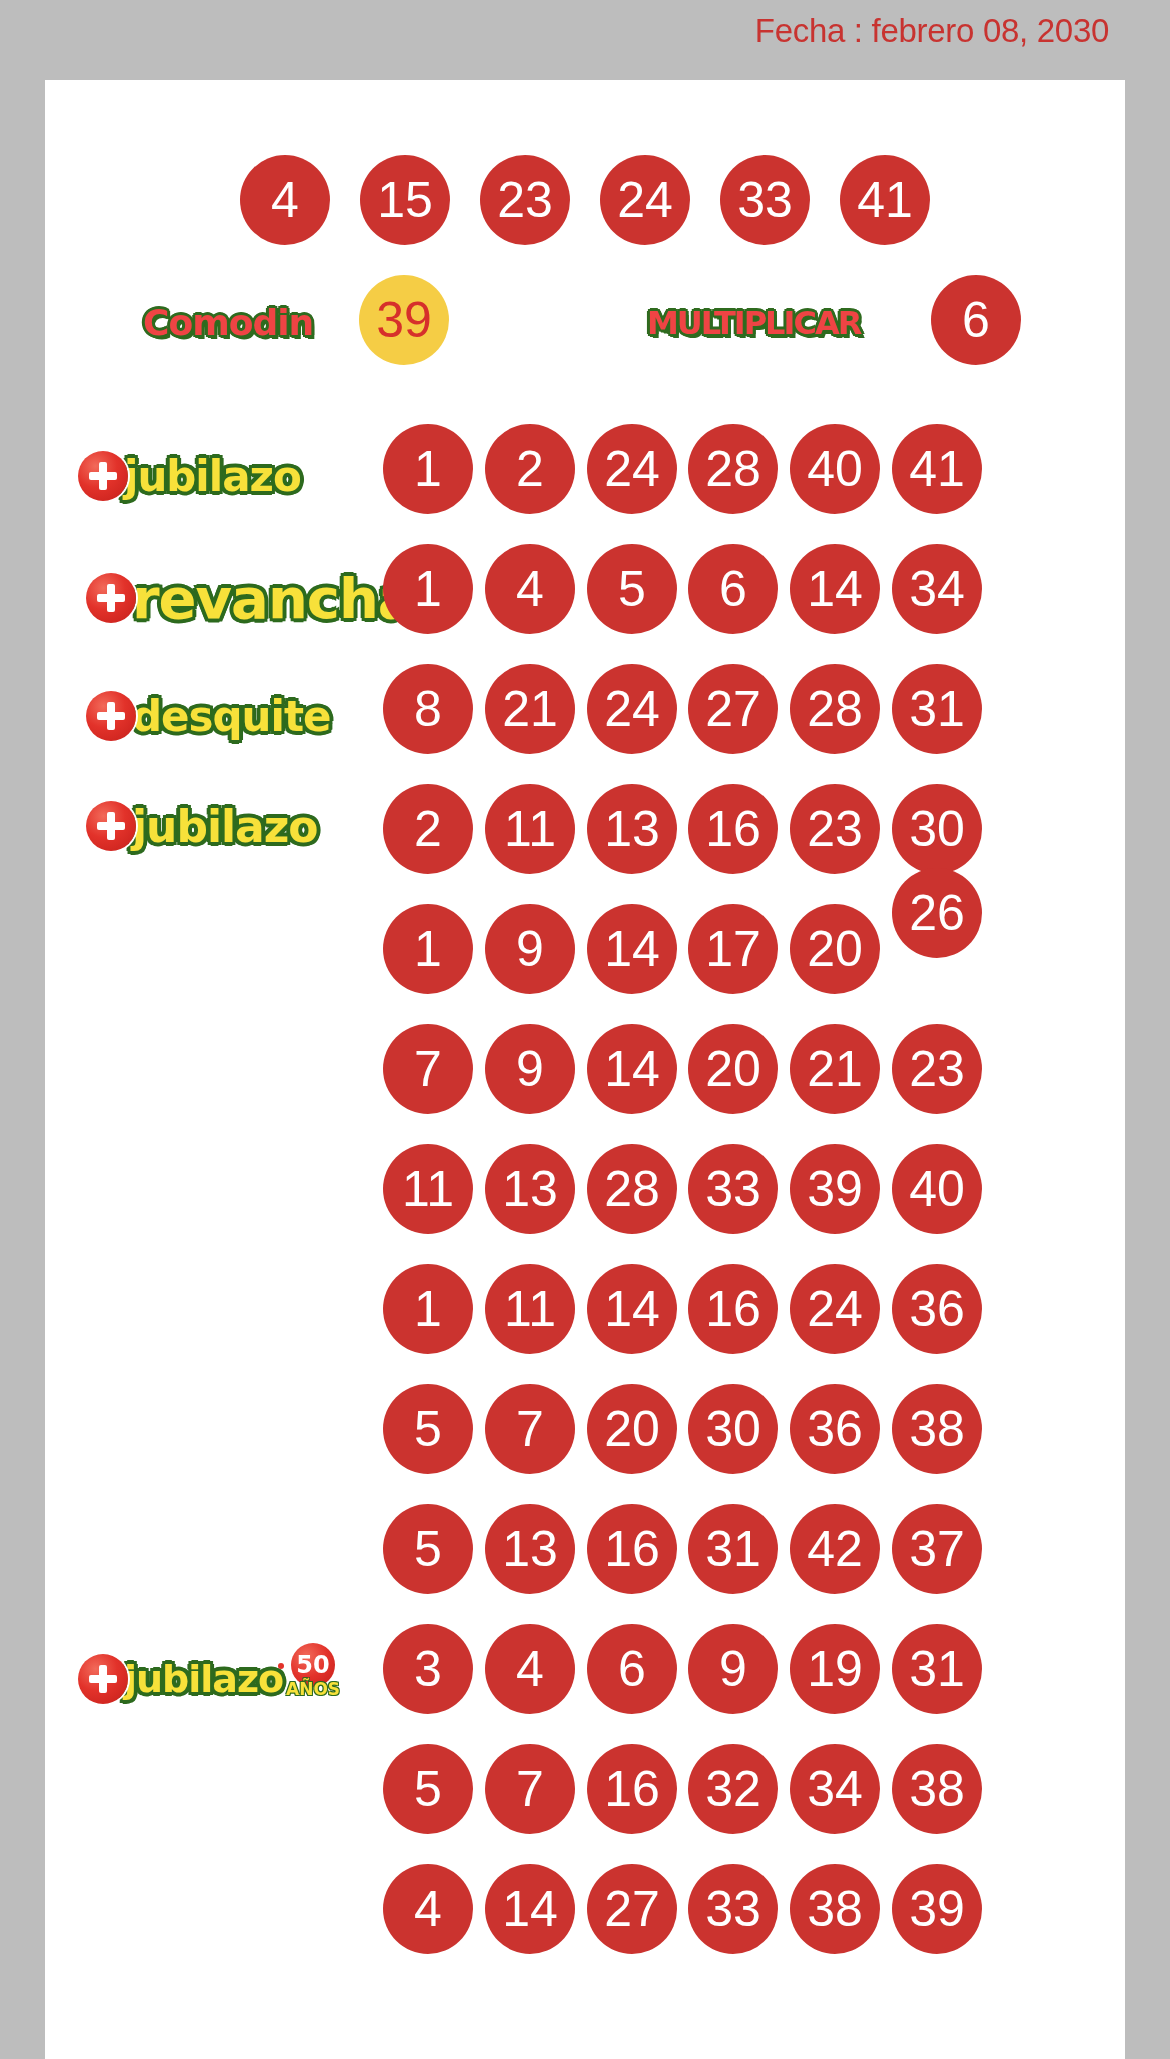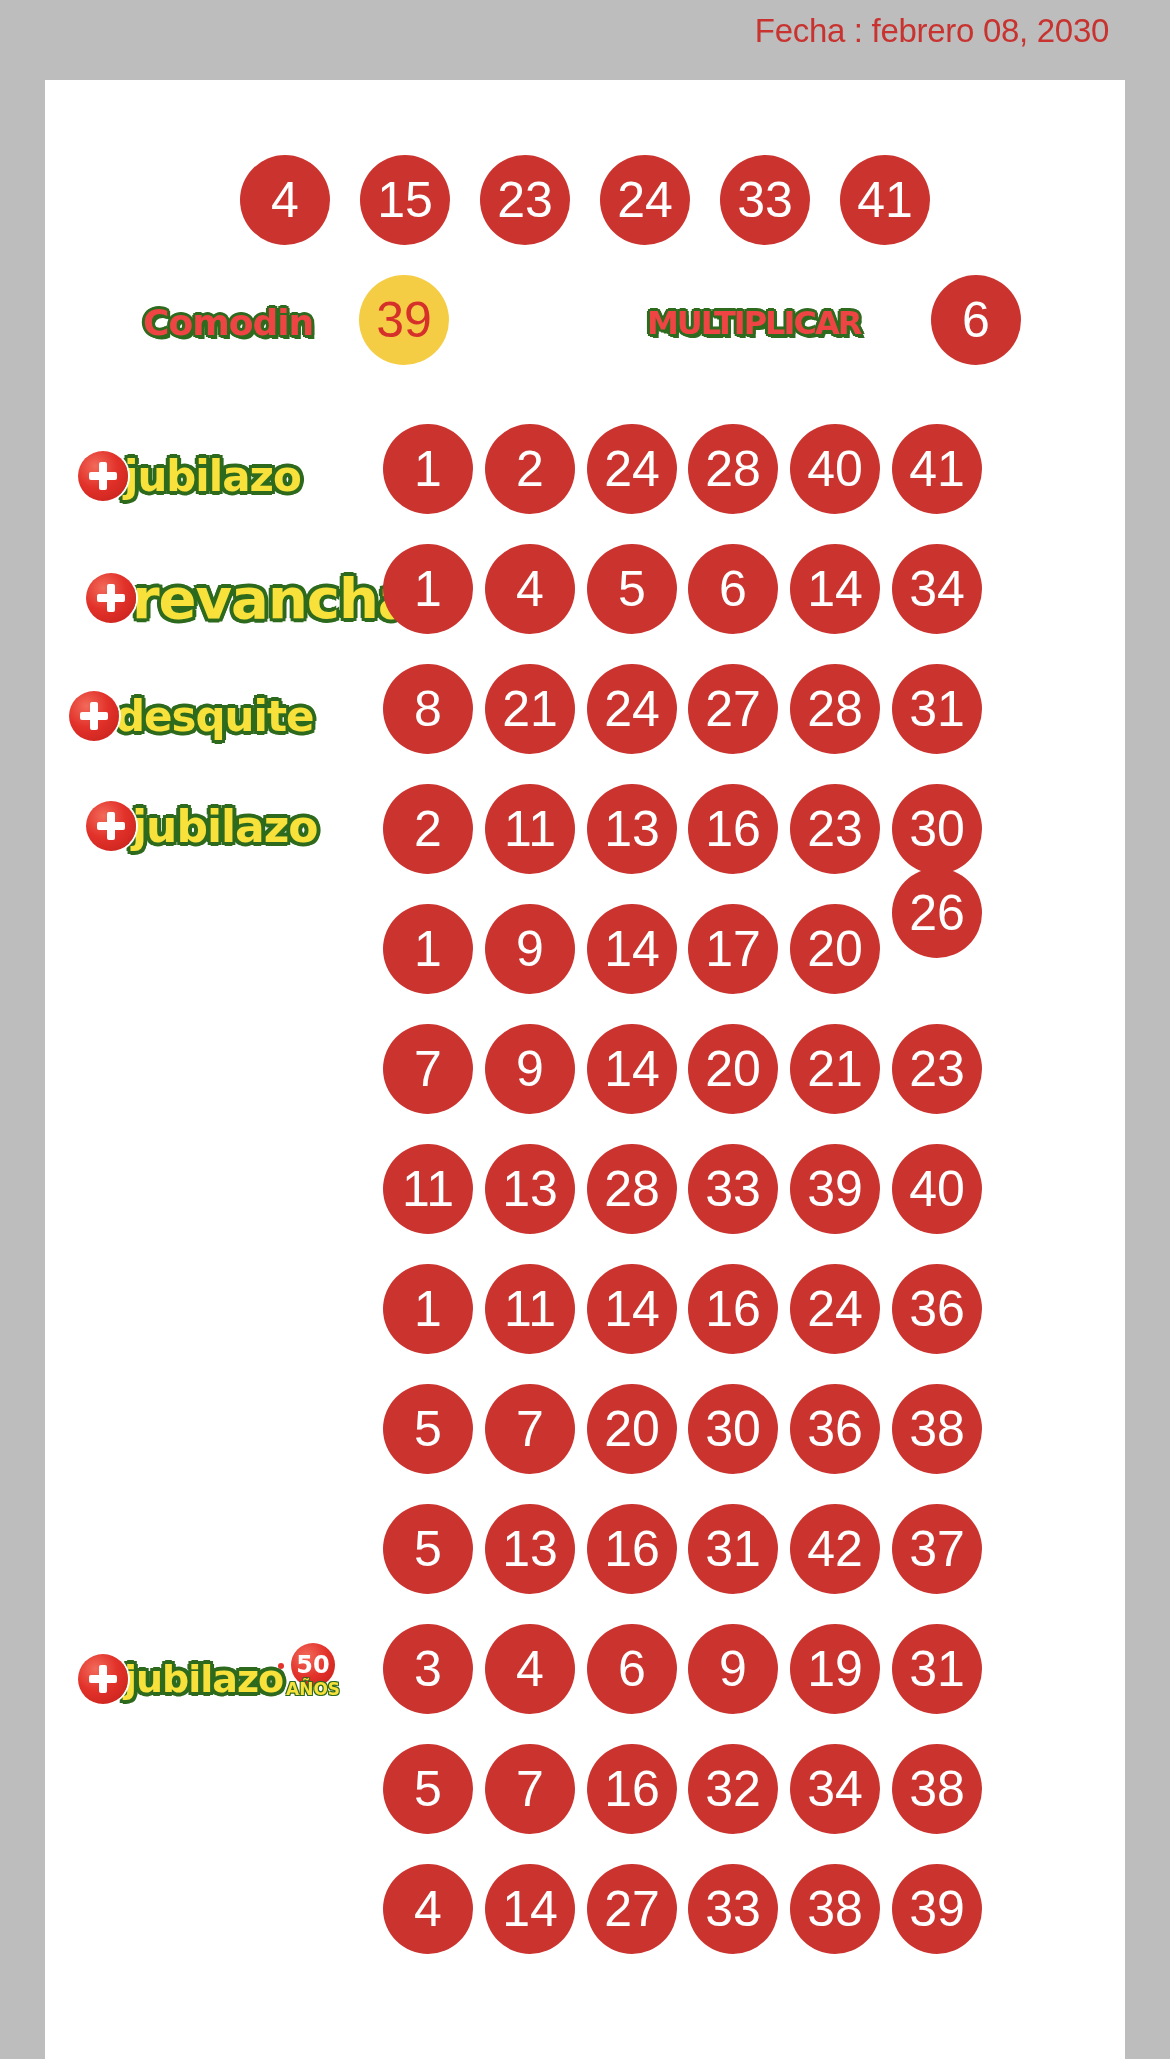--- a/index.html
+++ b/index.html
@@ -116,21 +116,21 @@
   <div class="ball" style="left:886px; top:195px;">6</div>
 
   <div class="logo" style="left:33px; top:366px;">
     <span class="plus"></span>
     <span class="word" style="font-size:42px;">jubilazo</span>
   </div>
   <div class="logo" style="left:41px; top:488px;">
     <span class="plus"></span>
     <span class="word" style="font-size:56px;">revancha</span>
   </div>
-  <div class="logo" style="left:24px; top:606px;">
+  <div class="logo" style="left:41px; top:606px;">
     <span class="plus"></span>
     <span class="word" style="font-size:42px;">desquite</span>
   </div>
   <div class="logo" style="left:41px; top:716px;">
     <span class="plus"></span>
     <span class="word" style="font-size:44px;">jubilazo</span>
   </div>
   <div class="logo" style="left:33px; top:1569px;">
     <span class="plus"></span>
     <span class="word" style="font-size:38px;">jubilazo</span>

